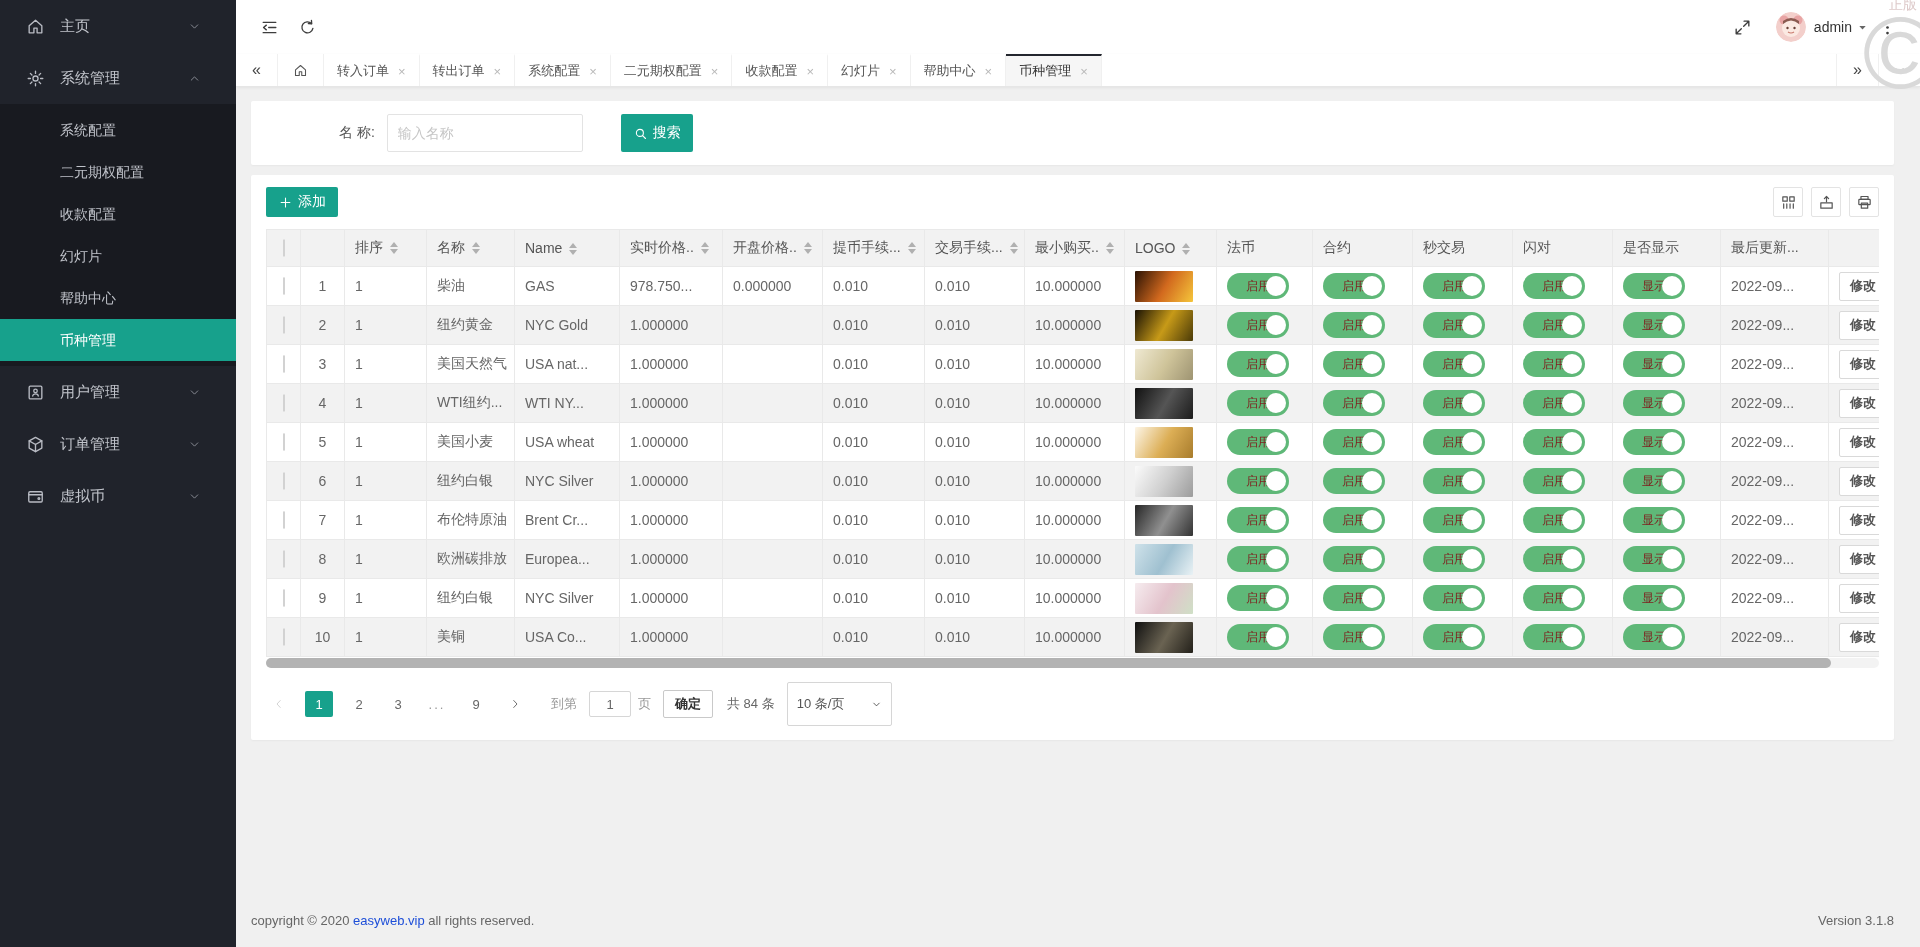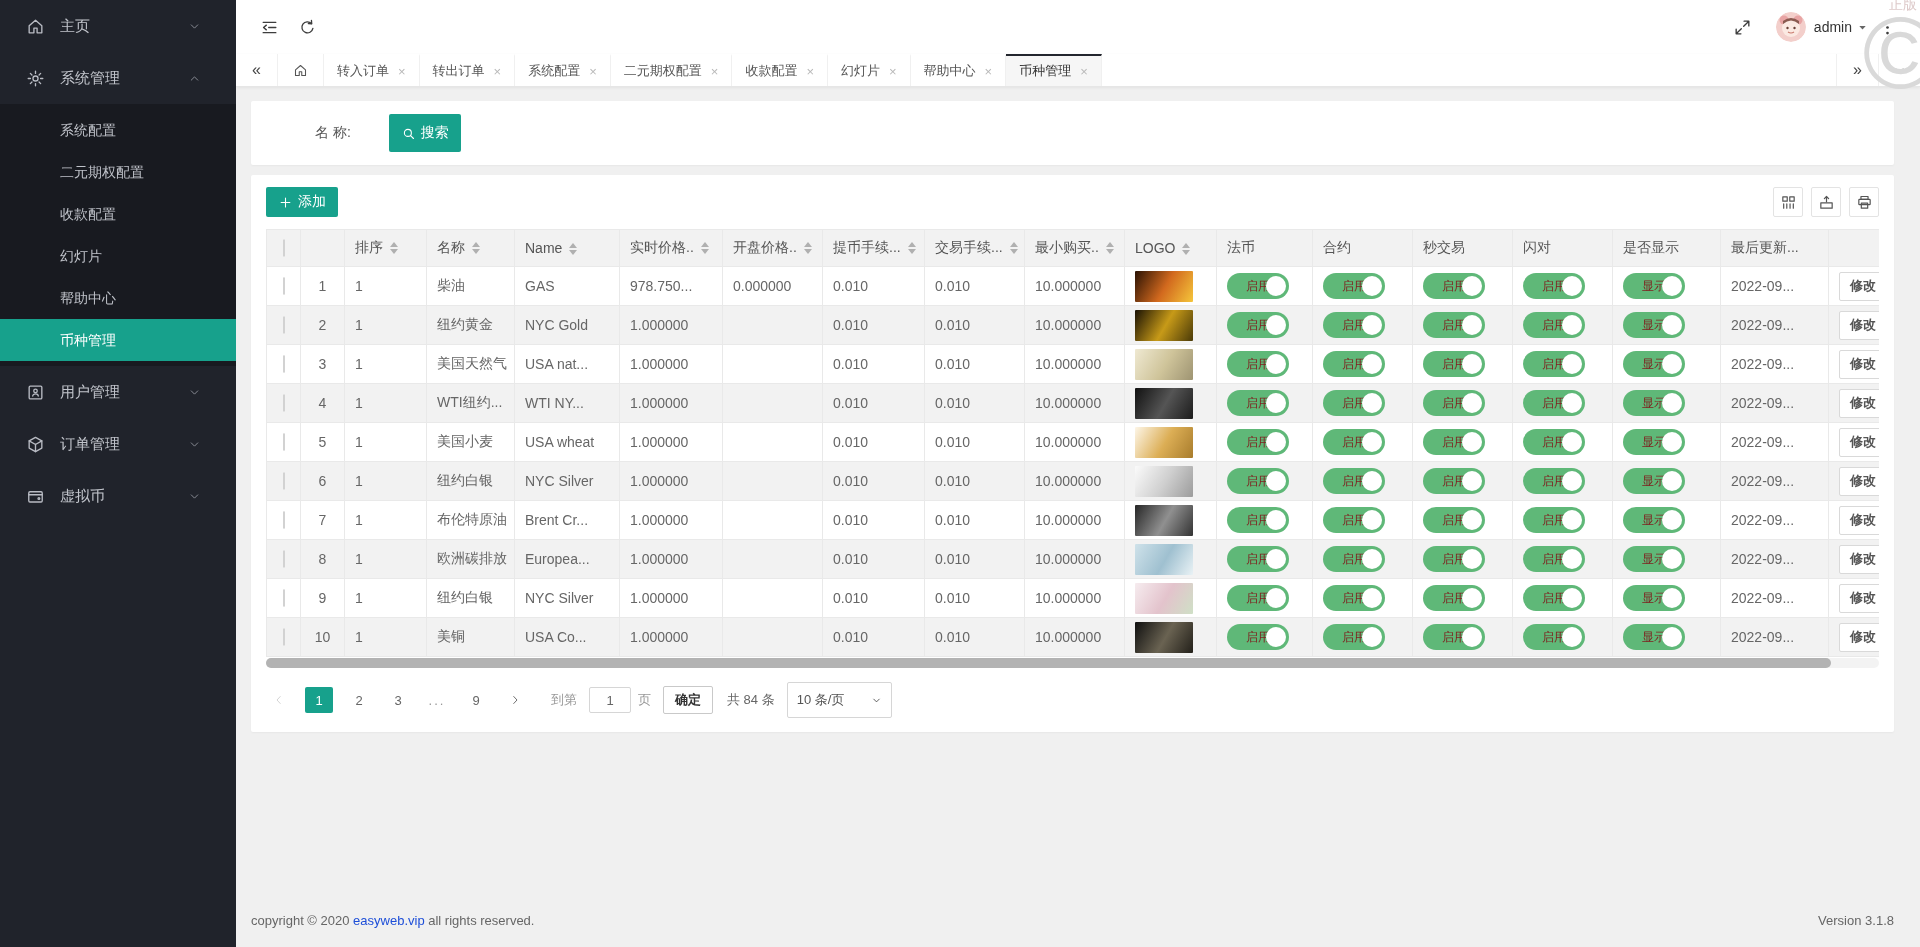--- a/index.html
+++ b/index.html
@@ -36,21 +36,21 @@
   .tab-home .icon { width:15px; height:15px; }
   .tabs-strip { display:flex; align-items:stretch; overflow:hidden; flex:1; }
   .tab { display:flex; align-items:center; padding:0 13px; border-right:1px solid #f0f0f0; cursor:pointer; white-space:nowrap; border-top:2px solid transparent;text-align:right; }
   .tab .x { margin-left:9px; color:#b8b8b8; font-size:13px; line-height:1; }
   .tab.active { background:#f6f6f6; border-top:2px solid #23262e; color:#333; }
   .tab-nav .icon { width:13px; height:13px; color:#555; }
 
   
   .content { flex:1; display:flex; flex-direction:column; padding:14px 26px 0 15px; overflow:hidden; }
   .card { background:#fff; border-radius:2px; box-shadow:0 1px 2px rgba(0,0,0,.04); }
-  .search-card { height:64px; display:flex; align-items:center; padding-left:64px; flex-shrink:0; }
+  .search-card { height:64px; display:flex; align-items:center; padding-left:88px; flex-shrink:0; }
   .search-label { font-size:14px; color:#555; }
   .search-input { width:196px; height:38px; border:1px solid #e3e3e3; border-radius:2px; margin-left:12px; padding:0 10px; font-size:14px; color:#666; outline:none; font-family:inherit; }
   ::placeholder { color:#c6c6c6; }
   .btn-teal { background:var(--accent,#17a18c); color:#fff; border:none; border-radius:2px; display:inline-flex; align-items:center; justify-content:center; cursor:pointer; font-family:inherit; }
   .btn-teal .icon { width:15px; height:15px; margin-right:5px; }
   .search-btn { width:72px; height:38px; margin-left:38px; font-size:14px; }
 
   .table-card { margin-top:10px; padding:12px 15px 14px; display:flex; flex-direction:column; flex-shrink:0; }
   .toolbar { display:flex; align-items:flex-end; }
   .add-btn { height:30px; padding:0 12px; font-size:14px; }
@@ -83,21 +83,21 @@
   .pg-item .icon { width:12px; height:12px; }
   .pg-item.active { background:var(--accent,#17a18c); color:#fff; border-radius:2px; width:28px; }
   .pg-prev { color:#ccc; }
   .pg-next { color:#555; }
   .pg-dots { color:#999; cursor:default; letter-spacing:2px; }
   .jump-label { color:#999; margin:0 5px 0 10px; }
   .jump-input { width:42px; height:26px; border:1px solid #d6d6d6; border-radius:2px; text-align:center; color:#666; font-size:13px; margin:0 7px; outline:none; font-family:inherit; }
   .jump-suffix { color:#999; margin-right:12px; }
   .confirm-btn { height:28px; padding:0 11px; border:1px solid #c9c9c9; background:#fff; border-radius:2px; font-size:13px; color:#333; font-weight:bold; margin-right:14px; cursor:pointer; font-family:inherit; }
   .total { margin-right:12px; color:#666; }
-  .size-select { height:36px; border:1px solid #d6d6d6; border-radius:2px; display:flex; align-items:center; padding:0 9px; cursor:pointer; color:#555; background:#fff;gap:18px; }
+  .size-select { height:44px; border:1px solid #d6d6d6; border-radius:2px; display:flex; align-items:center; padding:0 9px; cursor:pointer; color:#555; background:#fff;gap:18px; }
   .size-select .icon { width:11px; height:11px; margin-left:9px; color:#333; }
 
   .footer { margin-top:auto; height:54px; display:flex; align-items:center; font-size:13px; color:#666; flex-shrink:0; }
   .footer a { color:#1d4ed8; text-decoration:none; cursor:pointer; }
   .version { margin-left:auto; }
 
   .watermark-c { position:absolute; top:2px; right:-18px; font-size:102px; line-height:1; color:#d9d9d9; z-index:40; pointer-events:none; }
   .watermark-t { position:absolute; top:-4px; right:3px; font-size:14px; color:#ddc9c9; z-index:41; pointer-events:none; }
 </style>
 </head>
@@ -300,20 +300,21 @@
               <polyline points="6 9 12 15 18 9"></polyline>
             </svg>
           </span>
         </div>
     </div>
 
     <div class="content">
 
       <div class="card search-card">
         <span class="search-label">名 称:</span>
+        <input class="search-input" type="text" placeholder="输入名称" style="">
         <button class="btn-teal search-btn">
           <span class="icon">
               <svg viewBox="0 0 24 24" fill="none" stroke="currentColor" stroke-width="1.7" stroke-linecap="round" stroke-linejoin="round">
                 <circle cx="11" cy="11" r="5.6"></circle>
                 <path d="M15.3 15.3L20 20"></path>
               </svg>
             </span>
           <span>搜索</span>
         </button>
       </div>

